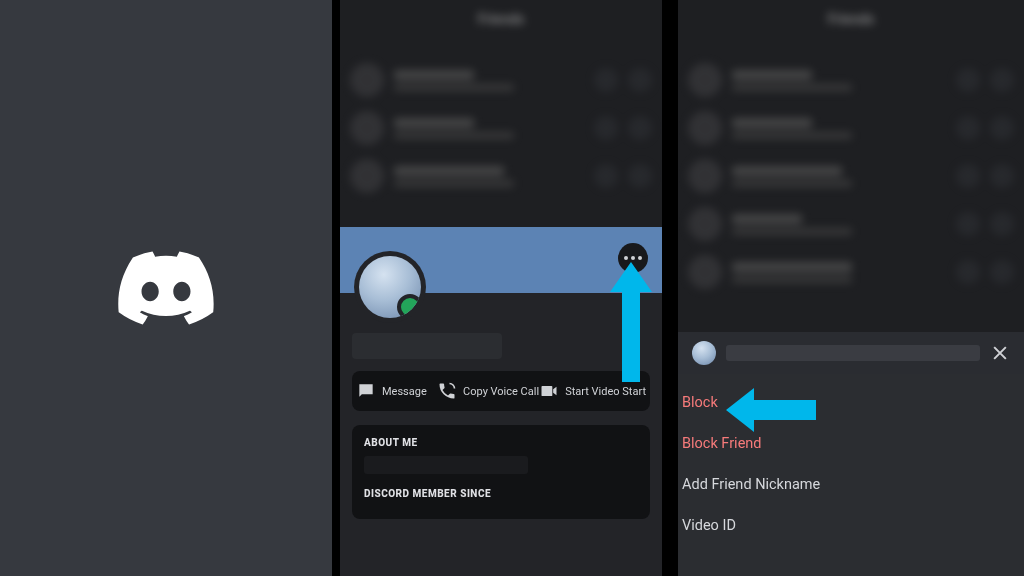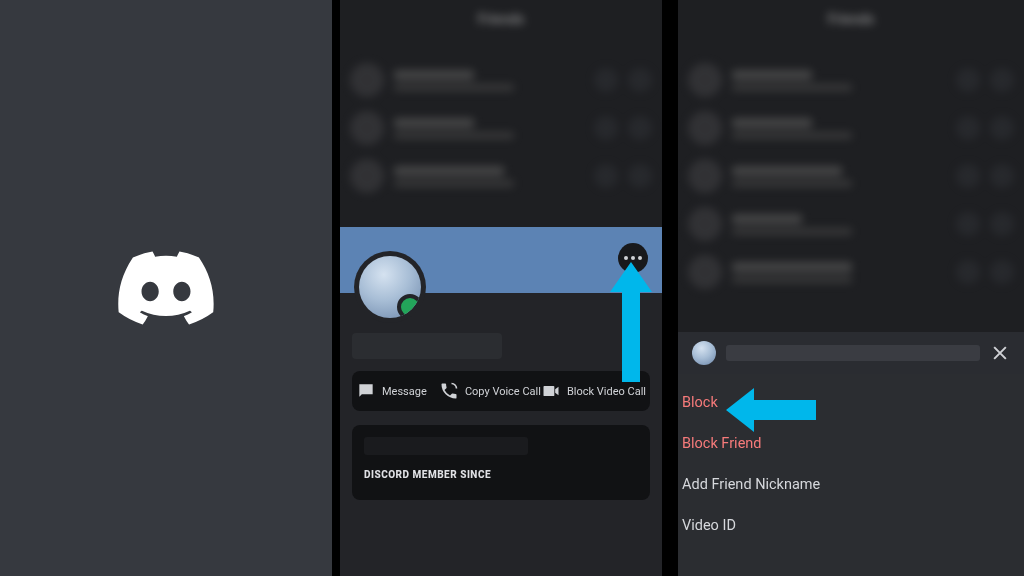--- a/index.html
+++ b/index.html
@@ -144,25 +144,26 @@
             <svg class="action-icon" viewBox="0 0 24 24" fill="currentColor">
                 <path d="M6.6 10.8a15 15 0 0 0 6.6 6.6l2.2-2.2a1 1 0 0 1 1-.25 11.4 11.4 0 0 0 3.6.57 1 1 0 0 1 1 1V20a1 1 0 0 1-1 1A17 17 0 0 1 3 4a1 1 0 0 1 1-1h3.5a1 1 0 0 1 1 1 11.4 11.4 0 0 0 .57 3.6 1 1 0 0 1-.25 1L6.6 10.8z"></path>
                 <path d="M15 3a6 6 0 0 1 6 6" stroke="currentColor" stroke-width="2" fill="none"></path>
               </svg>
             <span class="action-label">Copy Voice Call</span>
           </div>
           <div class="action">
             <svg class="action-icon" viewBox="0 0 24 24" fill="currentColor">
                 <path d="M4 6h11a1 1 0 0 1 1 1v10a1 1 0 0 1-1 1H4a1 1 0 0 1-1-1V7a1 1 0 0 1 1-1zm13 4 4-3v10l-4-3v-4z"></path>
               </svg>
-            <span class="action-label">Block Video Call</span>
+            <span class="action-label">Start Video Start</span>
           </div>
         </div>
 
         <div class="section">
+          <div class="section-title">ABOUT ME</div>
           <div class="section-blank"></div>
           <div class="section-title">DISCORD MEMBER SINCE</div>
         </div>
       </div>
     </div>
   </div>
 
   <div class="arrow arrow-up">
     <svg viewBox="0 0 42 120">
       <polygon points="21,0 42,30 30,30 30,120 12,120 12,30 0,30" fill="#00b7eb"></polygon>

